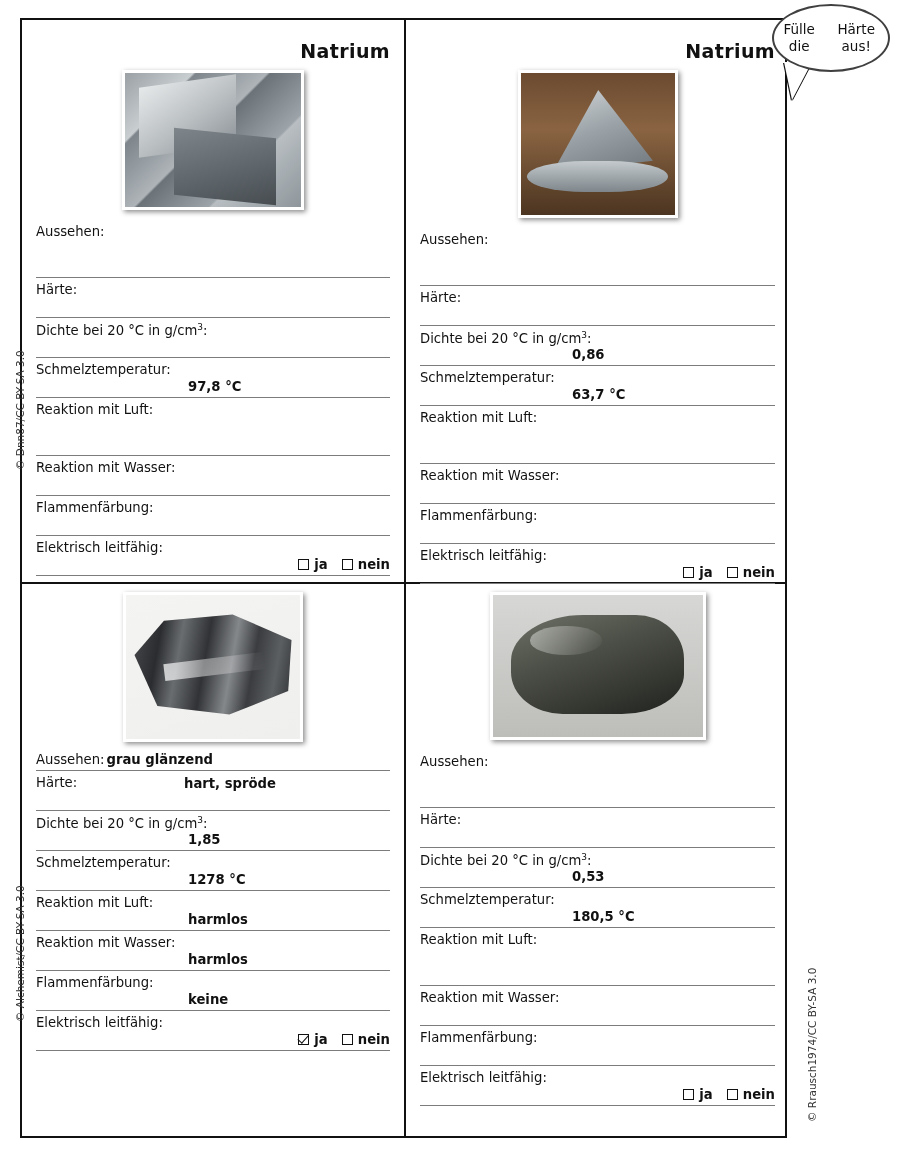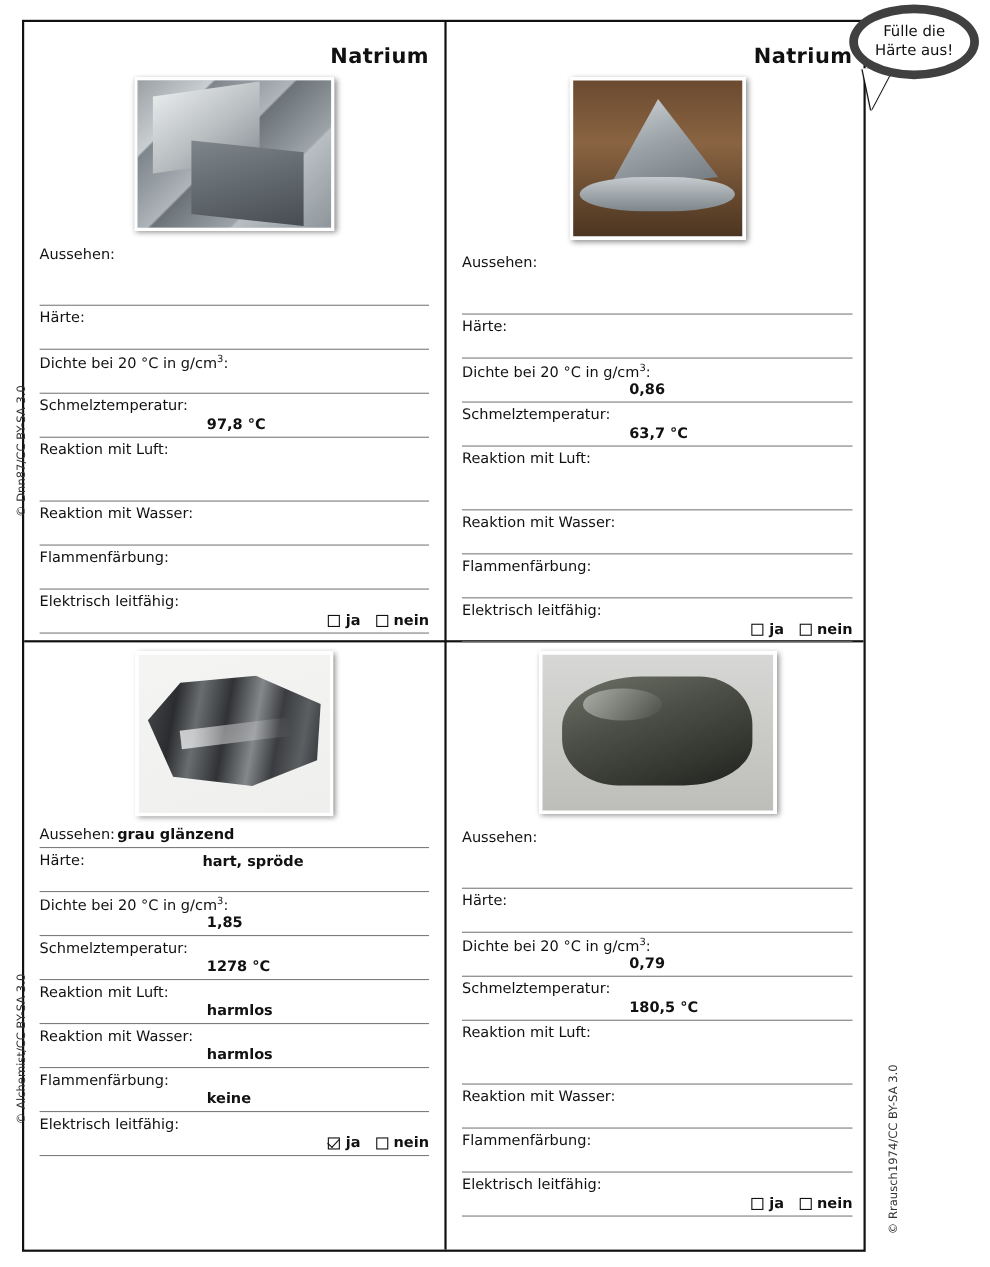--- a/index.html
+++ b/index.html
@@ -179,25 +179,25 @@
     border-width: 0 1.6px 1.6px 0;
     transform: rotate(42deg);
   }
   .sup { font-size: 9px; vertical-align: super; }
 
   
   .bubble {
     position: absolute;
     right: 10px; top: 4px;
     width: 118px; height: 68px;
-    border: 8px solid #404040;
+    border: 2px solid #404040;
     border-radius: 50%;
     background: #fff;
     display: flex;
-    flex-direction: column;
+    flex-direction: row;
     align-items: center;
     justify-content: center;
     font-size: 13.5px;
     line-height: 1.25;
     text-align: center;
     color: #111;
     z-index: 5;
   }
   .bubble-tail {
     position: absolute;
@@ -389,21 +389,21 @@
         <div class="row tall">
           <span class="lbl">Aussehen:</span>
           <span class="val"></span>
         </div>
         <div class="row lead">
           <span class="lbl">Härte:</span>
           <span class="val"></span>
         </div>
         <div class="row lead">
           <span class="lbl"><span>Dichte bei 20 °C in g/cm</span><span class="sup">3</span><span>:</span></span>
-          <span class="val pos1">0,79</span>
+          <span class="val pos1">0,53</span>
         </div>
         <div class="row lead">
           <span class="lbl">Schmelztemperatur:</span>
           <span class="val pos1">180,5 °C</span>
         </div>
         <div class="row tall">
           <span class="lbl">Reaktion mit Luft:</span>
           <span class="val pos1"></span>
         </div>
         <div class="row lead">

